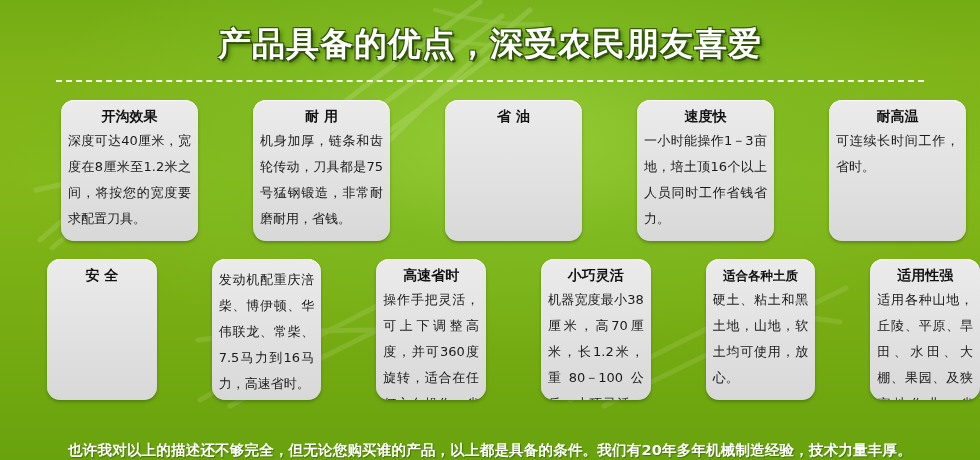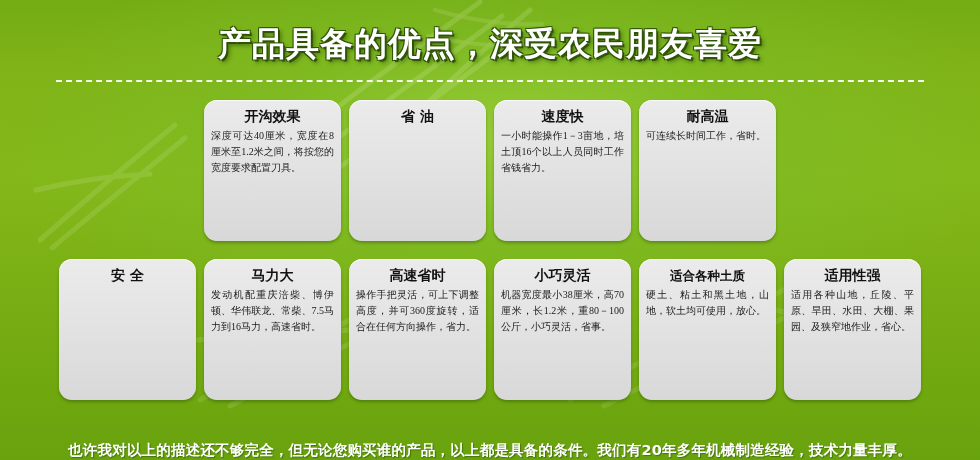--- a/index.html
+++ b/index.html
@@ -87,38 +87,38 @@
   .card {
     position: relative;
     width: 137px;
     height: 141px;
     box-sizing: border-box;
     border-radius: 13px;
     background: linear-gradient(180deg, #ebebeb 0%, #e3e3e3 45%, #d8d8d8 100%);
     box-shadow: 0 2px 3px rgba(30,60,0,0.35), inset 0 1px 0 rgba(255,255,255,0.85);
     padding: 8px 7px 6px 7px;
     overflow: hidden;
+    margin-left: 47px;
   }
   .card-title {
     text-align: center;
     font-size: 14px;
     font-weight: bold;
     color: #121212;
     line-height: 17px;
     margin-bottom: 3px;
     white-space: nowrap;
   }
   .card-body {
-    font-size: 10px;
-    line-height: 16px;
+    font-size: 13px;
+    line-height: 26px;
     color: #1a1a1a;
     text-align: justify;
     text-align-last: left;
     word-break: break-all;
-    font-family: Liberation Serif, serif;
   }
 
   
   .footer {
     position: absolute;
     left: 0;
     bottom: 0;
     width: 980px;
     height: 46px;
     display: flex;
@@ -189,38 +189,41 @@
     <div class="divider"></div>
   </div>
 
   <div class="grid">
     <div class="row row1">
       <div class="card">
         <div class="card-title">开沟效果</div>
         <div class="card-body">深度可达40厘米，宽度在8厘米至1.2米之间，将按您的宽度要求配置刀具。</div>
       </div>
       <div class="card">
+        <div class="card-title">耐  用</div>
+        <div class="card-body">机身加厚，链条和齿轮传动，刀具都是75号猛钢锻造，非常耐磨耐用，省钱。</div>
+      </div>
+      <div class="card">
         <div class="card-title">省  油</div>
       </div>
       <div class="card">
         <div class="card-title">速度快</div>
         <div class="card-body">一小时能操作1－3亩地，培土顶16个以上人员同时工作省钱省力。</div>
       </div>
       <div class="card">
         <div class="card-title">耐高温</div>
         <div class="card-body">可连续长时间工作，省时。</div>
       </div>
     </div>
 
     <div class="row row2">
       <div class="card">
         <div class="card-title">安  全</div>
       </div>
       <div class="card">
-        <div class="card-title">马力大</div>
         <div class="card-body">发动机配重庆涪柴、博伊顿、华伟联龙、常柴、7.5马力到16马力，高速省时。</div>
       </div>
       <div class="card">
         <div class="card-title">高速省时</div>
         <div class="card-body">操作手把灵活，可上下调整高度，并可360度旋转，适合在任何方向操作，省力。</div>
       </div>
       <div class="card">
         <div class="card-title">小巧灵活</div>
         <div class="card-body">机器宽度最小38厘米，高70厘米，长1.2米，重80－100公斤，小巧灵活，省事。</div>
       </div>

